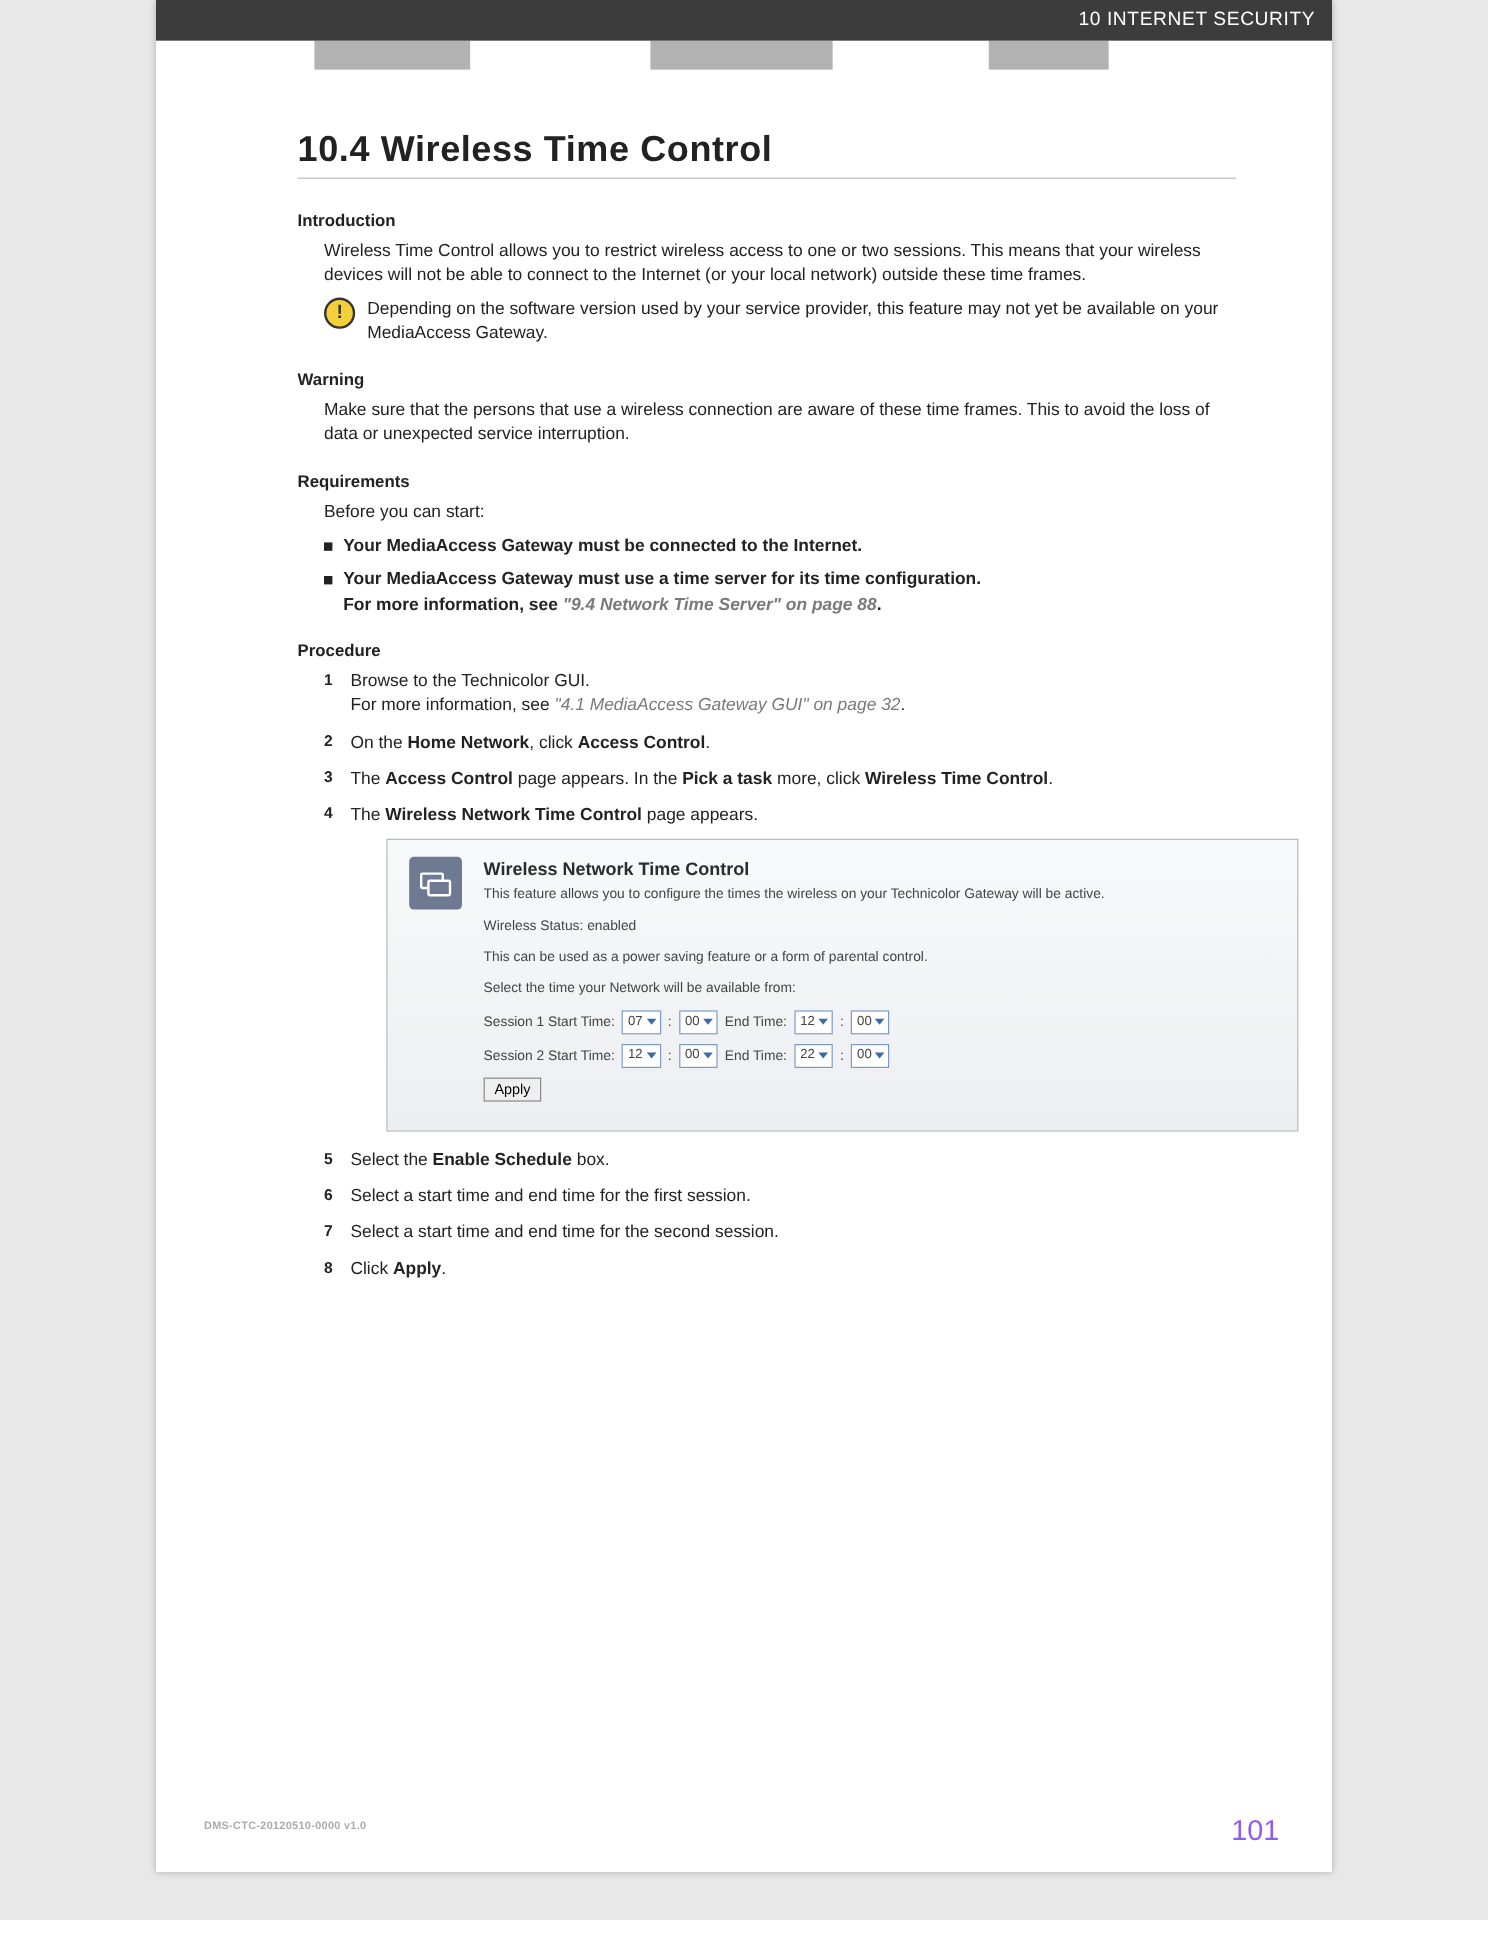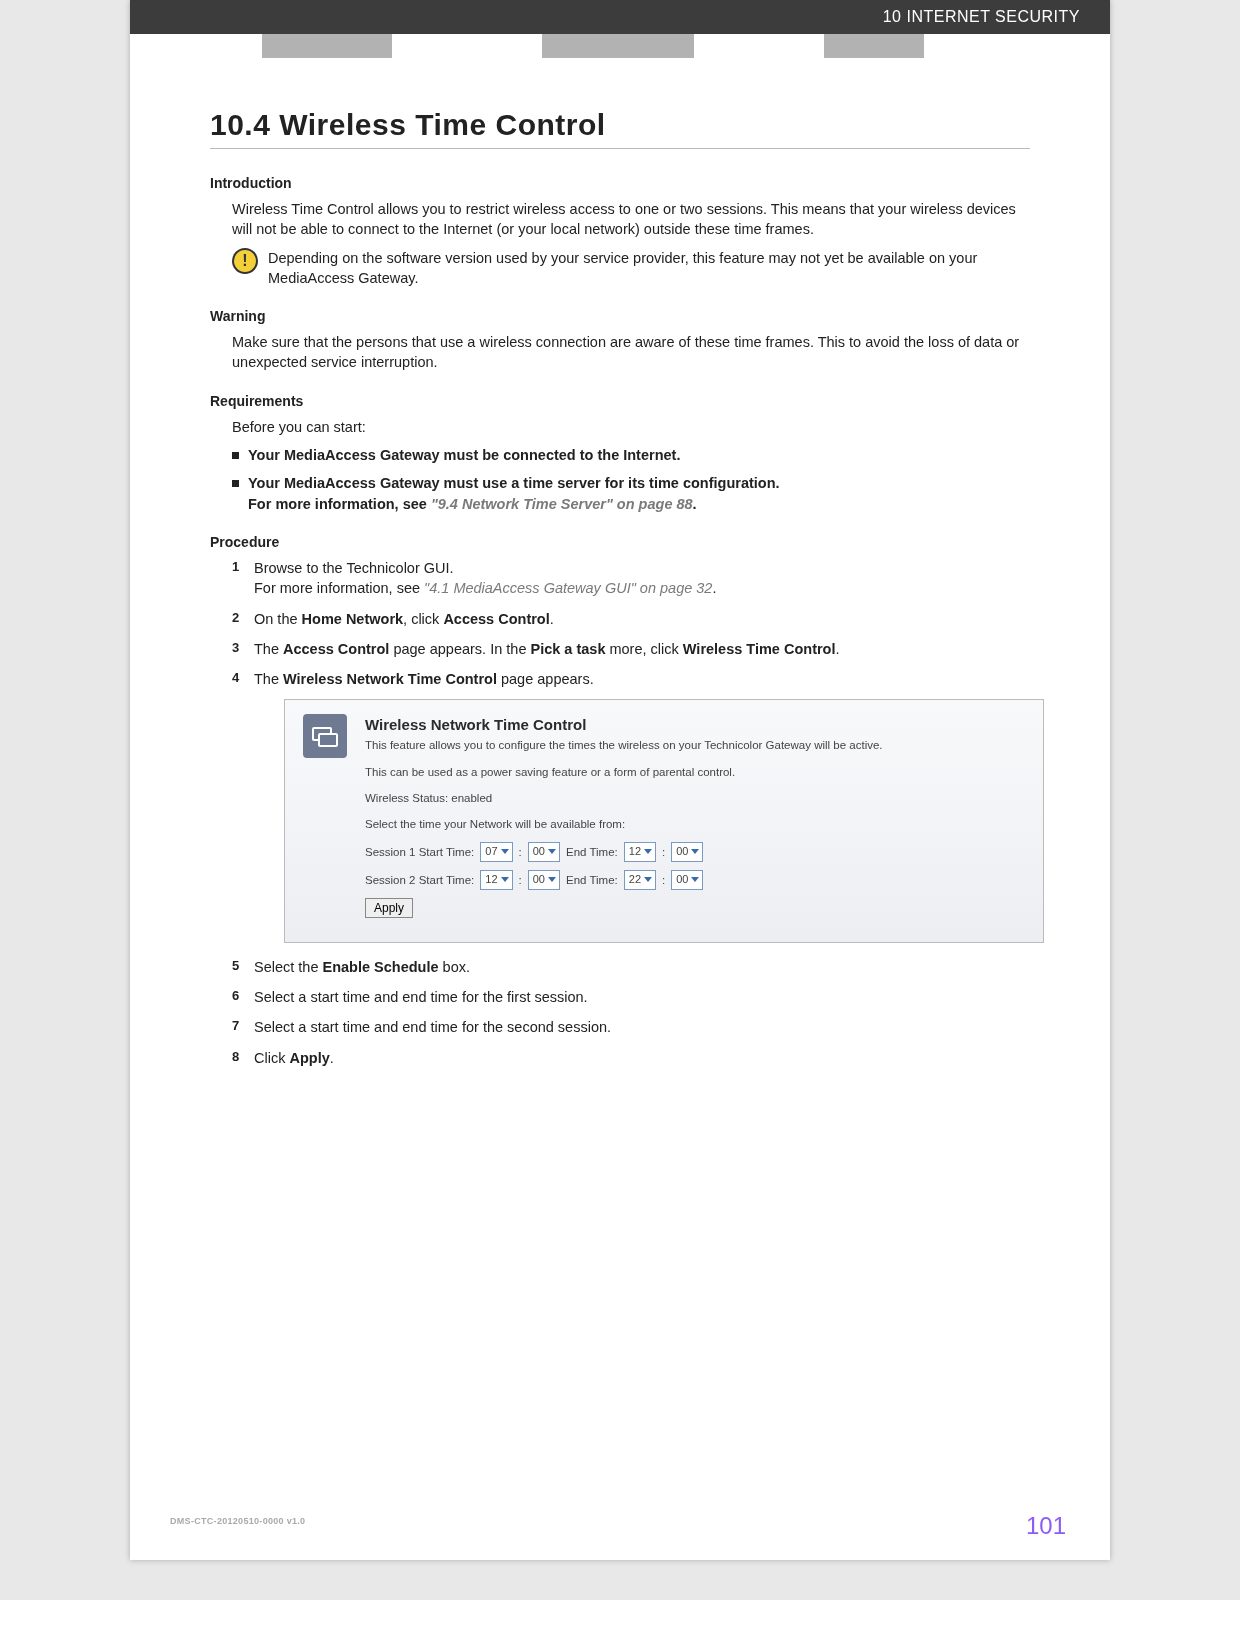--- a/index.html
+++ b/index.html
@@ -1,32 +1,32 @@
 <!DOCTYPE html>
 <html><head>
 <meta charset="utf-8">
 <style>
   * { box-sizing: border-box; margin: 0; padding: 0; }
   html, body { width: 1240px; background: #fff; font-family: "Segoe UI", "Helvetica Neue", Arial, sans-serif; color: #222; }
   .page-shell { width: 1240px; background: #e8e8e8; padding: 0 0 40px 0; }
   .paper { width: 980px; margin: 0 auto; background: #fff; box-shadow: 0 0 6px rgba(0,0,0,.25); padding-bottom: 60px; position: relative; min-height: 1560px; }
 
   
-  .hdr-dark { background: #3c3c3c; color: #fff; height: 34px; display:flex; align-items:center; justify-content:flex-end; padding:0 30px; font-size: 16px; letter-spacing: .5px; }
+  .hdr-dark { background: #3c3c3c; color: #fff; height: 34px; display:flex; align-items:center; justify-content:flex-end; padding:0 14px; font-size: 16px; letter-spacing: .5px; }
   .hdr-tabs { height: 24px; display:flex; }
   .hdr-tabs .seg { height: 24px; }
   .seg.a{width:132px;background:#fff;}
   .seg.b{width:130px;background:#b2b2b2;}
   .seg.c{width:150px;background:#fff;}
   .seg.d{width:152px;background:#b2b2b2;}
   .seg.e{width:130px;background:#fff;}
   .seg.f{width:100px;background:#b2b2b2;}
   .seg.g{flex:1;background:#fff;}
 
-  .content { padding: 50px 80px 0 80px; }
+  .content { padding: 50px 80px 0 80px; margin-left: 38px; }
 
   h1.section-title { font-size: 30px; font-weight: 600; letter-spacing: .5px; border-bottom: 1px solid #bbb; padding-bottom: 6px; margin-bottom: 26px; }
   h2.sub { font-size: 14px; font-weight: 700; margin: 20px 0 8px 0; }
   .body-indent { margin-left: 22px; font-size: 14.5px; line-height: 1.4; }
   .body-text { margin:4px 0 8px 0; }
 
   .note-row { display:flex; gap:10px; margin:8px 0 0 22px; }
   .warn-icon { width:26px; height:26px; border-radius:50%; background:#f3cf3a; border:2px solid #333; display:flex; align-items:center; justify-content:center; font-weight:800; font-size:16px; color:#333; flex:0 0 auto; }
   .note-row .txt { font-size:14.5px; line-height:1.4; }
 
@@ -126,22 +126,22 @@
           <div class="ui-panel">
             <div class="ui-ico">
               <svg width="28" height="24" viewBox="0 0 28 24">
                   <rect x="2" y="4" width="18" height="12" rx="1" fill="none" stroke="#fff" stroke-width="2"></rect>
                   <rect x="8" y="10" width="18" height="12" rx="1" fill="#6d7a92" stroke="#fff" stroke-width="2"></rect>
                 </svg>
             </div>
             <div class="ui-body">
               <h3>Wireless Network Time Control</h3>
               <p>This feature allows you to configure the times the wireless on your Technicolor Gateway will be active.</p>
+              <p>Wireless Status: enabled</p>
               <p>This can be used as a power saving feature or a form of parental control.</p>
-              <p>Wireless Status: enabled</p>
 
 
               <p>Select the time your Network will be available from:</p>
 
               <div class="row">
                 <span class="lbl">Session 1 Start Time:</span>
                 <span class="sel">07</span>
                 <span>:</span>
                 <span class="sel">00</span>
                 <span class="lbl">End Time:</span>

